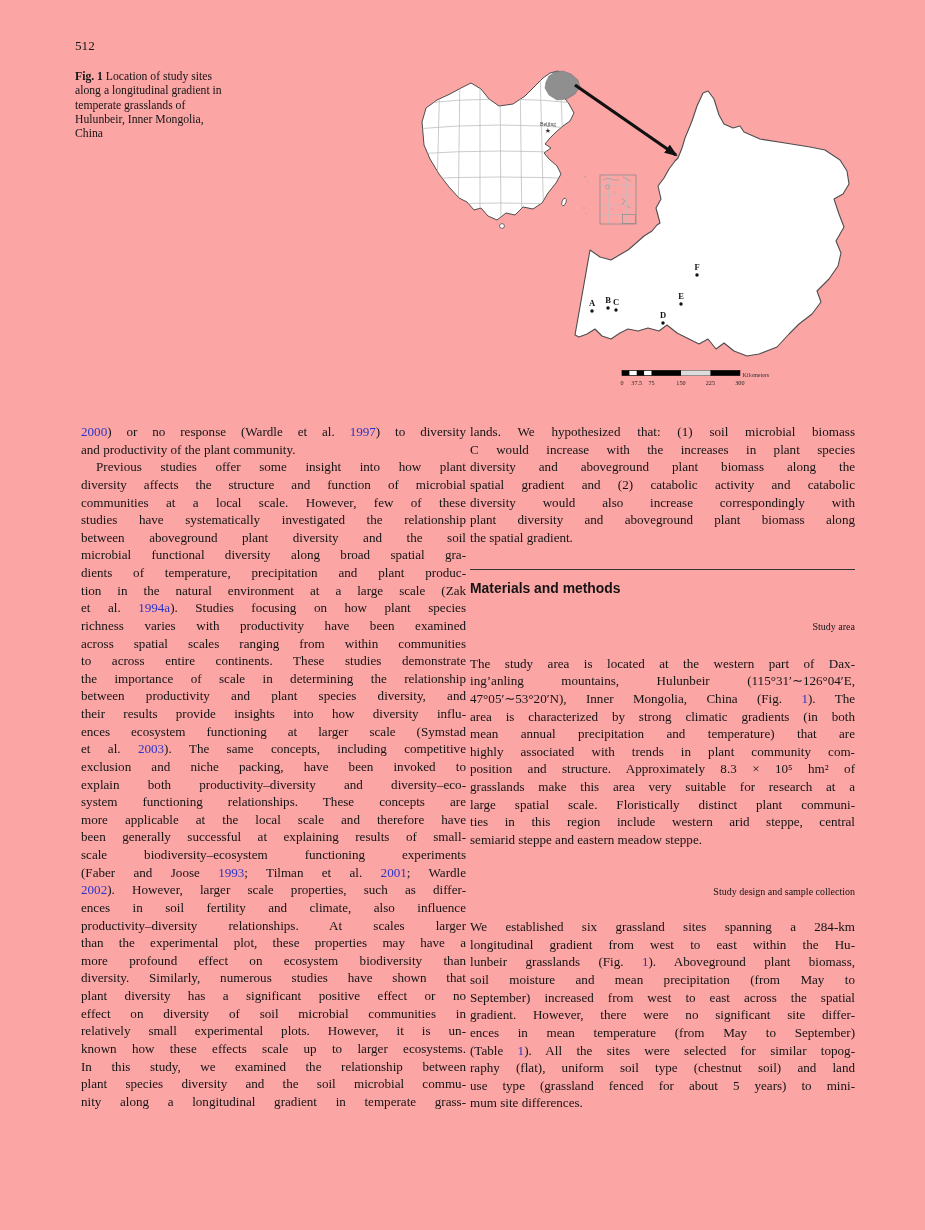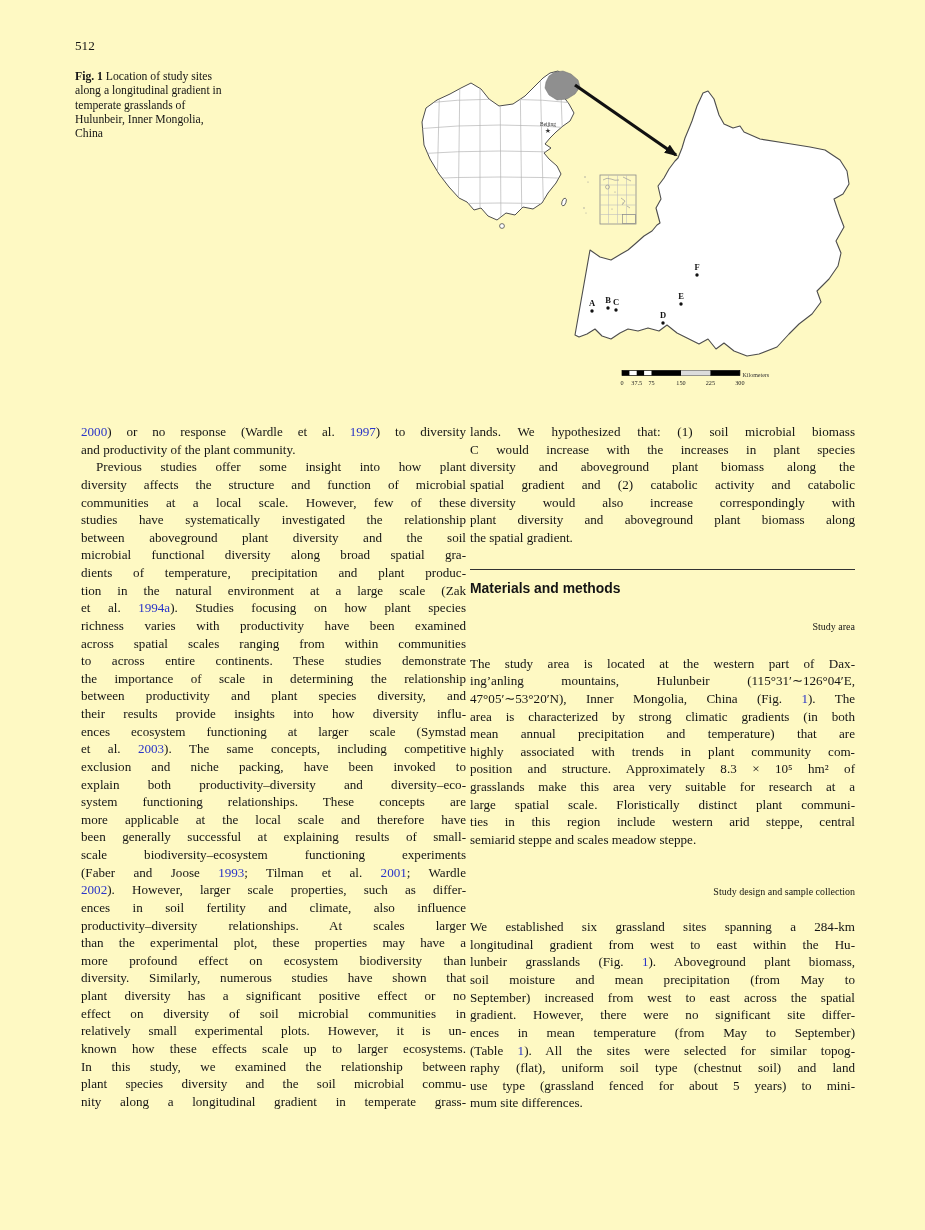--- a/index.html
+++ b/index.html
@@ -1,16 +1,16 @@
 <!DOCTYPE html>
 <html style="--link: #2a35c8;"><head>
 <meta charset="utf-8">
 <style>
   html,body{margin:0;padding:0;background:#ffffff;}
-  .page{position:relative;width:925px;height:1230px;background:#fef9c3;
+  .page{position:relative;width:925px;height:1230px;background:#fca5a5;
         font-family:"Liberation Serif",serif;color:#141414;overflow:hidden;}
   .pagenum{position:absolute;left:75px;top:38px;font-size:13.2px;}
   .caption{position:absolute;left:75px;top:70px;width:205px;font-size:11.7px;line-height:14.3px;}
   .caption b{font-weight:bold;}
   .col{position:absolute;top:423px;width:385px;font-size:13.1px;}
   .col-left{left:81px;}
   .col-right{left:470px;}
   .tline{height:17.64px;line-height:17.64px;white-space:nowrap;text-align:justify;text-align-last:left;}
   .tline.j{text-align-last:justify;}
   .ind{display:inline-block;width:15px;}
@@ -198,21 +198,21 @@
       <div class="tline j">The study area is located at the western part of Dax-</div>
       <div class="tline j">ing’anling mountains, Hulunbeir (115°31′∼126°04′E,</div>
       <div class="tline j">47°05′∼53°20′N), Inner Mongolia, China (Fig. <span class="link">1</span>). The</div>
       <div class="tline j">area is characterized by strong climatic gradients (in both</div>
       <div class="tline j">mean annual precipitation and temperature) that are</div>
       <div class="tline j">highly associated with trends in plant community com-</div>
       <div class="tline j">position and structure. Approximately 8.3 × 10⁵ hm² of</div>
       <div class="tline j">grasslands make this area very suitable for research at a</div>
       <div class="tline j">large spatial scale. Floristically distinct plant communi-</div>
       <div class="tline j">ties in this region include western arid steppe, central</div>
-      <div class="tline">semiarid steppe and scales meadow steppe.</div>
+      <div class="tline">semiarid steppe and eastern meadow steppe.</div>
       <div style="height: 34px;"></div>
       <div class="h2">Study design and sample collection</div>
       <div style="height: 18px;"></div>
       <div class="tline j">We established six grassland sites spanning a 284-km</div>
       <div class="tline j">longitudinal gradient from west to east within the Hu-</div>
       <div class="tline j">lunbeir grasslands (Fig. <span class="link">1</span>). Aboveground plant biomass,</div>
       <div class="tline j">soil moisture and mean precipitation (from May to</div>
       <div class="tline j">September) increased from west to east across the spatial</div>
       <div class="tline j">gradient. However, there were no significant site differ-</div>
       <div class="tline j">ences in mean temperature (from May to September)</div>

